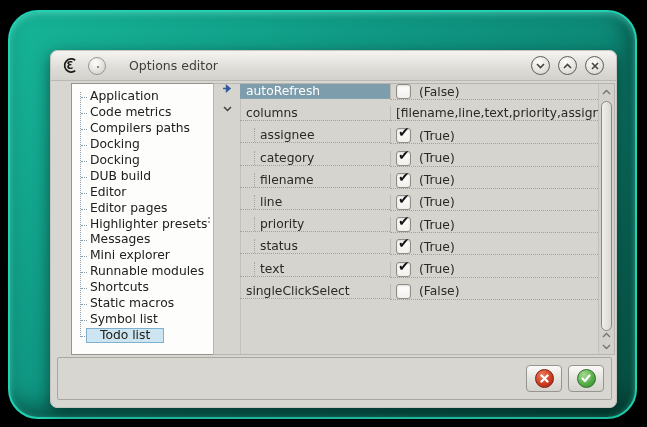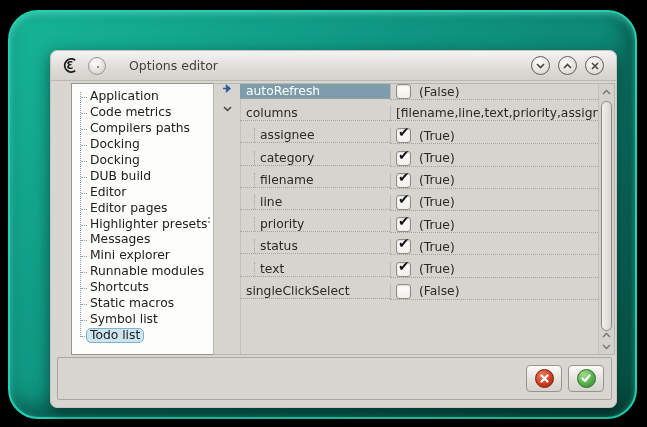--- a/index.html
+++ b/index.html
@@ -34,21 +34,21 @@
   .circle-btn svg{display:block;}
 
   
   .tree{position:absolute;left:20px;top:32px;width:146px;height:272px;background:#fdfdfc;
     border:1px solid #96948e;padding:5px 0 0 0;position:absolute;}
   .tree::before{content:"";position:absolute;left:8px;top:8px;height:245px;border-left:1px dotted #8fa0ad;}
   .titem{position:relative;height:15.95px;line-height:15.95px;padding-left:18px;font-size:12.3px;
     color:#21201d;white-space:nowrap;cursor:default;}
   .titem::before{content:"";position:absolute;left:9px;top:8px;width:6px;border-top:1px dotted #8fa0ad;}
   .titem .tlabel{display:inline-block;line-height:13px;}
-  .titem.sel .tlabel{background:#cde4f1;border:1px solid #7fb1cf;border-radius:5px;padding:0 3px;margin-left:-4px;}
+  .titem.sel .tlabel{background:#cde4f1;border:1px solid #7fb1cf;border-radius:0;padding:0 13px;margin-left:-4px;}
 
   
   .splitter{position:absolute;left:155px;top:164px;width:6px;height:10px;display:flex;flex-direction:column;
     align-items:center;justify-content:center;gap:2px;cursor:col-resize;}
   .splitter i{width:2px;height:2px;background:#87857e;border-radius:50%;display:block;}
 
   
   .grid{position:absolute;left:162px;top:32px;width:402px;height:272px;background:#d6d4ce;
     border:1px solid #b7b5af;overflow:hidden;}
   .grid::before{content:"";position:absolute;left:26px;top:0;bottom:0;border-left:1px solid #c3c1bb;z-index:0;}

